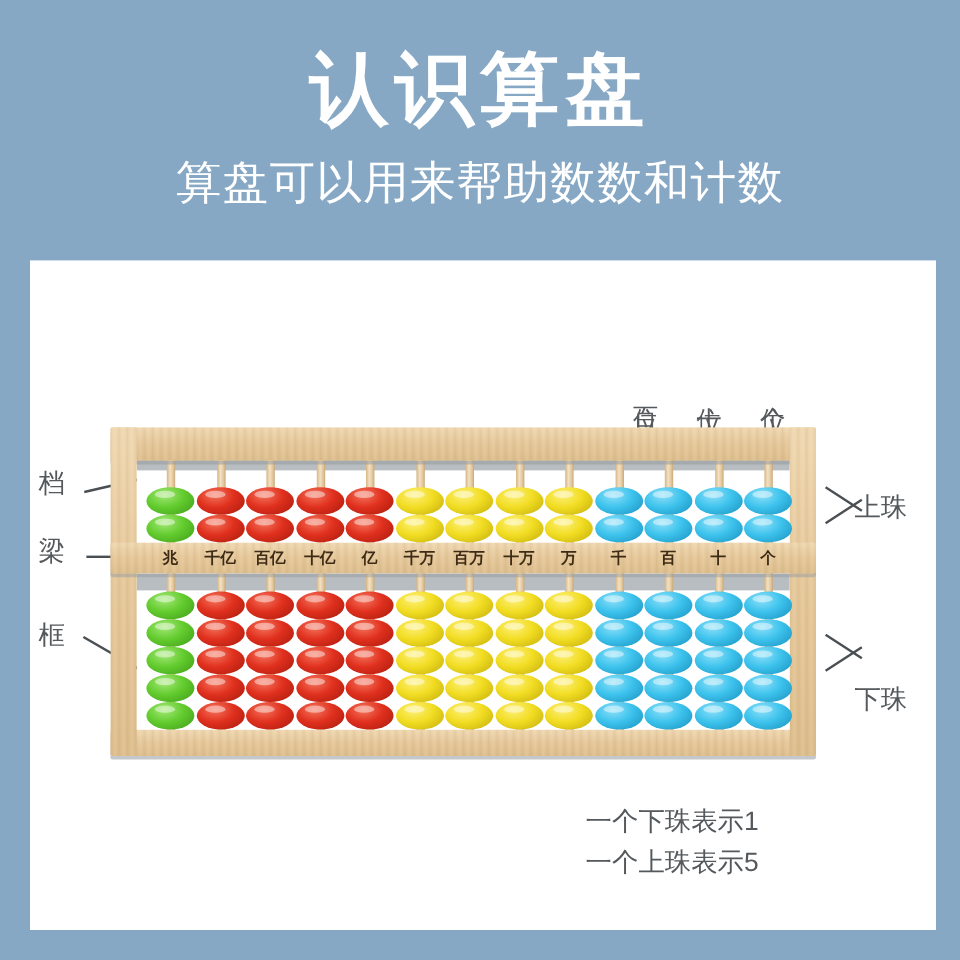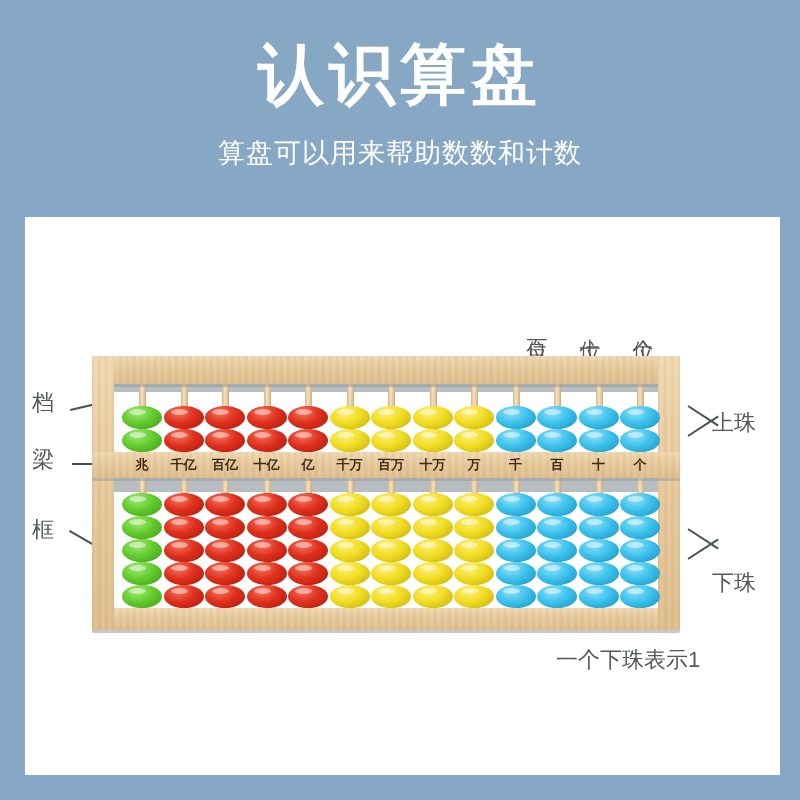--- a/index.html
+++ b/index.html
@@ -39,21 +39,21 @@
     line-height: 72px;
     font-weight: bold;
     color: #ffffff;
     letter-spacing: 5px;
   }
   .subtitle {
     position: absolute;
     left: 0;
     top: 134px;
     width: 800px;
-    font-size: 27px;
+    font-size: 38px;
     line-height: 38px;
     font-weight: normal;
     color: #ffffff;
     letter-spacing: 1px;
   }
 
   
   .card {
     position: absolute;
     left: 25px;
@@ -252,23 +252,22 @@
     width: 36px;
     height: 2px;
     background: #4a4f53;
     transform-origin: 0 50%;
   }
 
   
   .footnotes {
     position: absolute;
     left: 488px;
-    top: 643px;
+    top: 668px;
     width: 280px;
-    text-align: center;
   }
   .footnote {
     font-size: 22px;
     line-height: 34px;
     color: #55595c;
     white-space: nowrap;
   }
 </style>
 </head>
 <body>
@@ -477,15 +476,16 @@
         <div class="beam-label" style="left: 364px;">万</div>
         <div class="beam-label" style="left: 405.5px;">千</div>
         <div class="beam-label" style="left: 447px;">百</div>
         <div class="beam-label" style="left: 488.5px;">十</div>
         <div class="beam-label" style="left: 530px;">个</div>
       </div>
   </div>
 
   <div class="footnotes">
     <div class="footnote">一个下珠表示1</div>
+    <div class="footnote">一个上珠表示5</div>
   </div>
 
 </div>
 
 </body></html>

